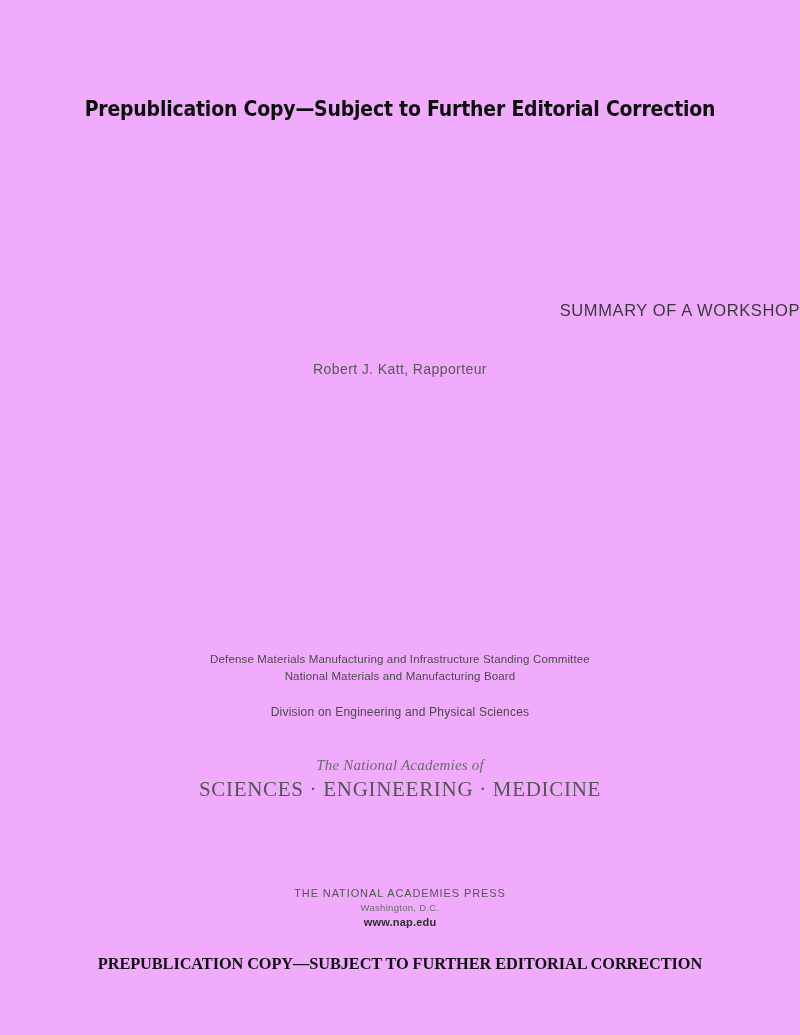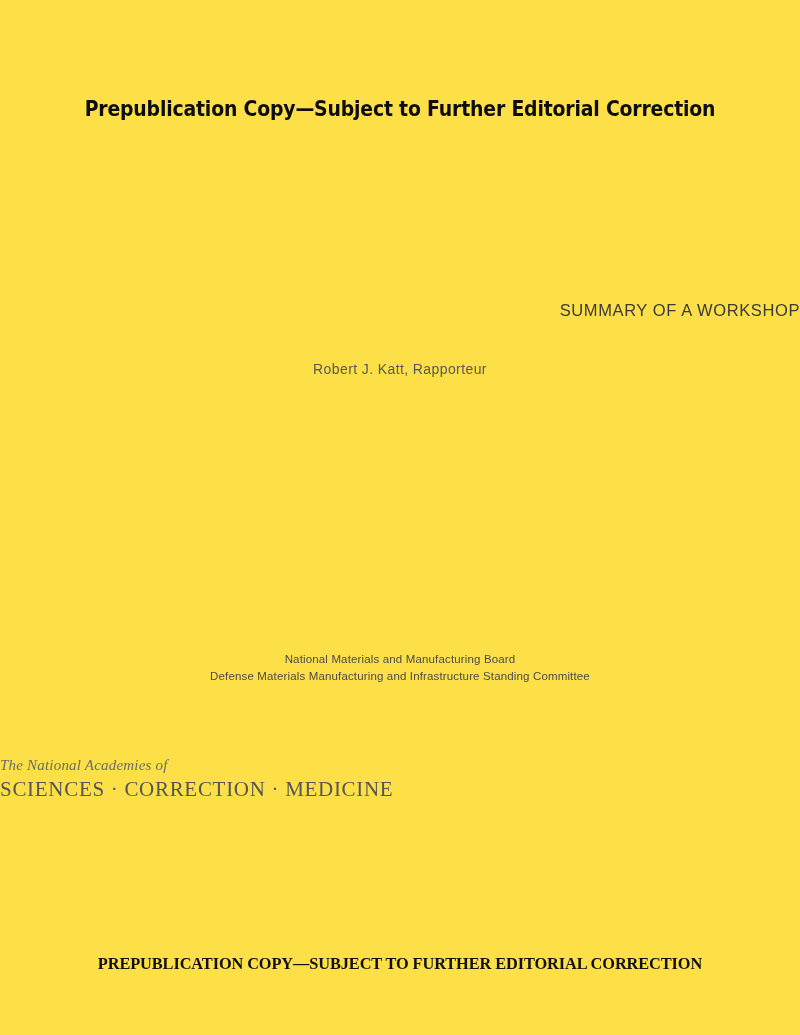--- a/index.html
+++ b/index.html
@@ -13,21 +13,21 @@
     position: relative;
     overflow: hidden;
     font-family: "Liberation Sans", sans-serif;
     color: #111111;
     -webkit-font-smoothing: antialiased;
   }
 
   .page {
     position: absolute;
     inset: 0;
-    background: #fde047;
+    background: #f0abfc;
     display: flex;
     flex-direction: column;
     align-items: center;
   }
 
   
   .running-head {
     position: absolute;
     top: 97px;
     left: 0;
@@ -112,21 +112,21 @@
     letter-spacing: 0.2px;
     color: #4a4a4a;
   }
 
   
   .academies {
     position: absolute;
     top: 757px;
     left: 0;
     right: 0;
-    text-align: left;
+    text-align: center;
   }
   .academies-script {
     font-family: "Liberation Serif", serif;
     font-style: italic;
     font-size: 15px;
     color: #6b6b6b;
     letter-spacing: 0.2px;
   }
   .academies-caps {
     margin-top: 3px;
@@ -188,26 +188,32 @@
 <div class="page">
 
   <div class="running-head">Prepublication Copy—Subject to Further Editorial Correction</div>
 
 
   <div class="subtitle">SUMMARY OF A WORKSHOP</div>
 
   <div class="rapporteur">Robert J. Katt, Rapporteur</div>
 
   <div class="committee-block">
+    <div class="committee-line">Defense Materials Manufacturing and Infrastructure Standing Committee</div>
     <div class="committee-line">National Materials and Manufacturing Board</div>
-    <div class="committee-line">Defense Materials Manufacturing and Infrastructure Standing Committee</div>
   </div>
 
+  <div class="division">Division on Engineering and Physical Sciences</div>
 
   <div class="academies">
     <div class="academies-script">The National Academies of</div>
-    <div class="academies-caps">SCIENCES · CORRECTION · MEDICINE</div>
+    <div class="academies-caps">SCIENCES · ENGINEERING · MEDICINE</div>
   </div>
 
+  <div class="press">
+    <div class="press-name">THE NATIONAL ACADEMIES PRESS</div>
+    <div class="press-city">Washington, D.C.</div>
+    <div class="press-url">www.nap.edu</div>
+  </div>
 
   <div class="footer">PREPUBLICATION COPY—SUBJECT TO FURTHER EDITORIAL CORRECTION</div>
 
 </div>
 
 </body></html>

